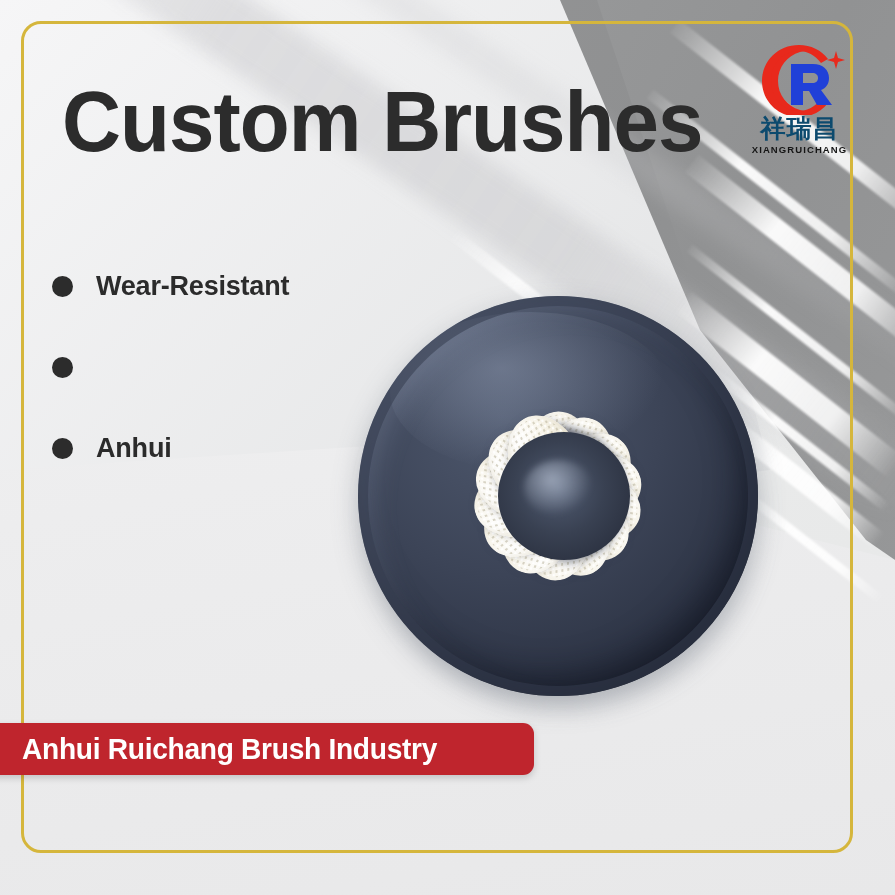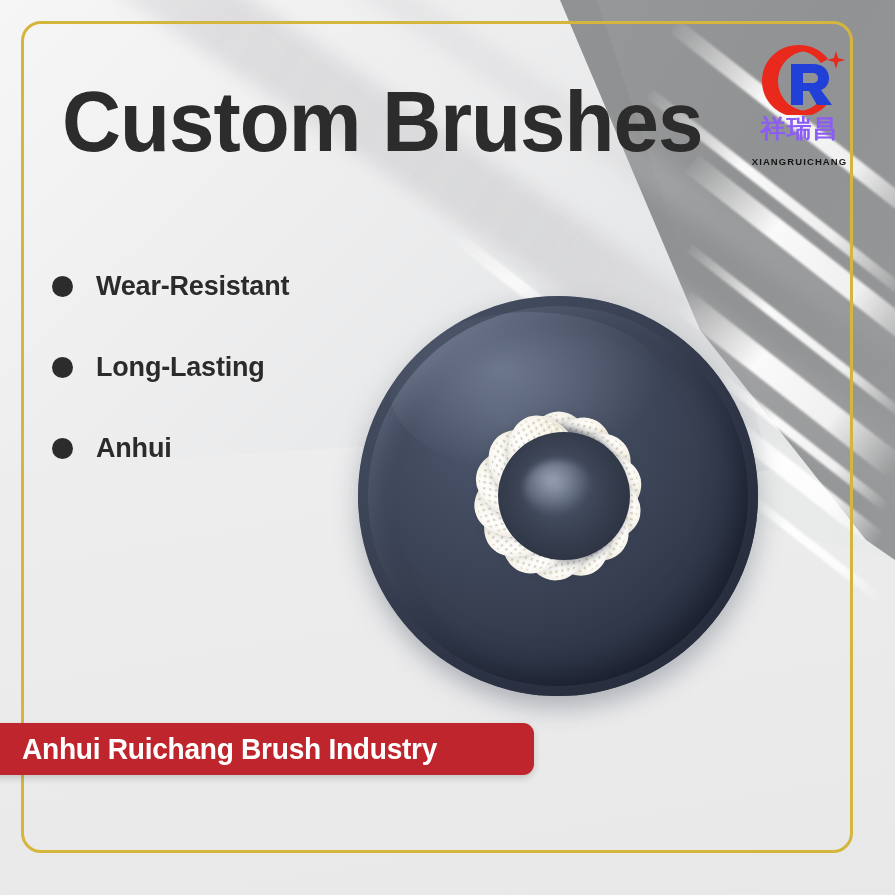--- a/index.html
+++ b/index.html
@@ -122,31 +122,31 @@
     left: 737px; top: 43px;
     width: 125px; height: 120px;
     z-index: 9;
     text-align: center;
   }
   .logo-mark { width: 125px; height: 72px; display: block; }
   .logo-cn {
     font-family: "DejaVu Sans", sans-serif;
     font-size: 25px;
     font-weight: 700;
-    color: #8b5cf6;
+    color: #0c4a6e;
     letter-spacing: 1px;
     line-height: 1;
     margin-top: 1px;
   }
   .logo-py {
     font-size: 9.5px;
     font-weight: 700;
     color: #151515;
     letter-spacing: 1.1px;
-    margin-top: 15px;
+    margin-top: 3px;
   }
 
   
   .bullets {
     position: absolute;
     left: 52px; top: 246px;
     z-index: 8;
   }
   .bullet-row {
     display: flex;
@@ -431,21 +431,20 @@
     <div class="logo-py">XIANGRUICHANG</div>
   </div>
 
   <div class="bullets">
     <div class="bullet-row">
       <span class="bullet-dot"></span>
       <span class="bullet-text">Wear-Resistant</span>
     </div>
     <div class="bullet-row">
       <span class="bullet-dot"></span>
-      <span class="bullet-text">Long-Lasting</span>
     </div>
     <div class="bullet-row">
       <span class="bullet-dot"></span>
       <span class="bullet-text">Anhui</span>
     </div>
   </div>
 
   <div class="red-badge">
     <span class="red-badge-text">Anhui Ruichang Brush Industry</span>
   </div>

